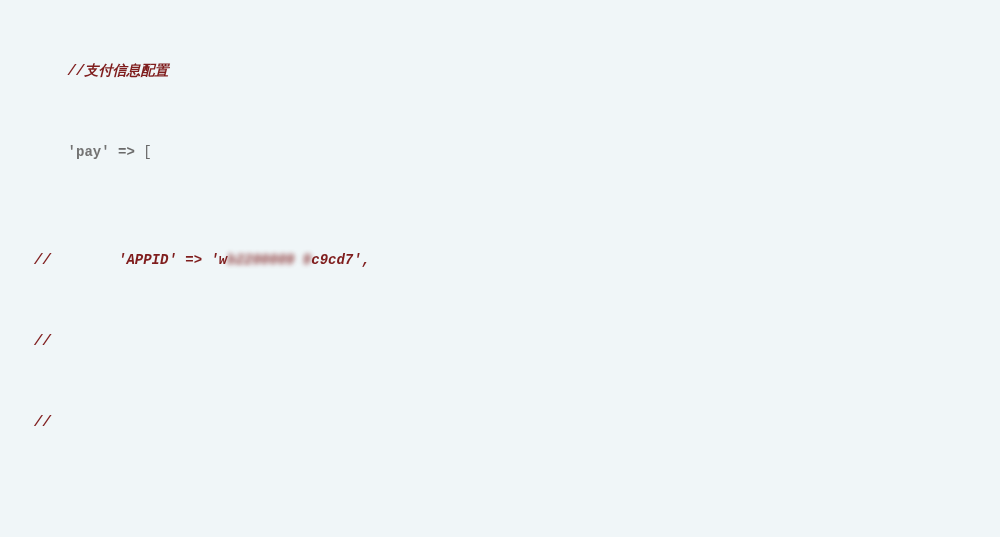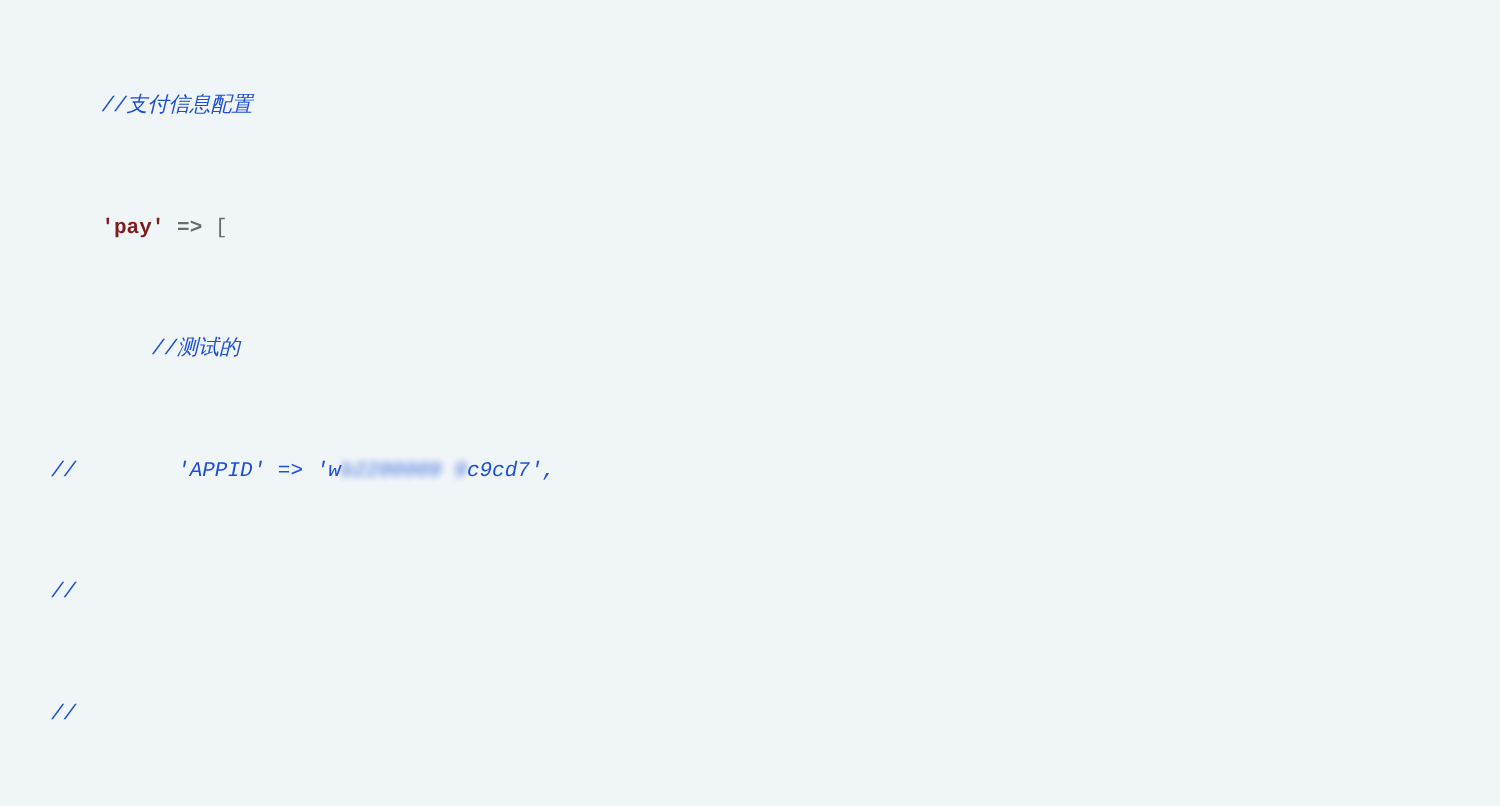--- a/index.html
+++ b/index.html
@@ -13,38 +13,37 @@
     overflow: hidden;
     width: 1000px;
     height: 537px;
   }
   .code {
     padding: 4px 0 4px 0;
     white-space: pre;
     position: relative;
   }
   .line { height: 27px; position: relative; padding-left: 34px; }
-  .c-comment { color: #1d4ed8; font-style: italic; }
-  .c-key { color: #7f1d1d; font-weight: 600; }
+  .c-comment { color: #7f1d1d; font-style: italic; font-weight: bold; }
+  .c-key { color: #737373; font-weight: 600; }
   .c-op  { color: #6a6a6a; font-weight: 600; }
   .c-punc{ color: #6a6a6a; }
   .blur-light { filter: blur(2.5px); opacity: 0.85; }
   
   .seg { display: inline; }
 </style>
 </head>
 <body>
 
 <div class="code">
 
 <div class="line">    <span class="c-comment">//支付信息配置</span></div>
 
 <div class="line">    <span class="c-key">'pay'</span> <span class="c-op">=&gt;</span> <span class="c-punc">[</span></div>
 
-<div class="line">        <span class="c-comment">//测试的</span></div>
 
 <div class="line"><span class="c-comment" style="position:absolute;left:34px;">//</span>          <span class="c-comment"><span>'APPID'</span> =&gt; <span class="seg"><span>'w</span><span class="blur-light">b2200009 9</span><span>c9cd7',</span></span></span></div>
 
 <div class="line"><span class="c-comment" style="position:absolute;left:34px;">//</span>          </div>
 
 <div class="line"><span class="c-comment" style="position:absolute;left:34px;">//</span>          </div>
 
 
 
 

